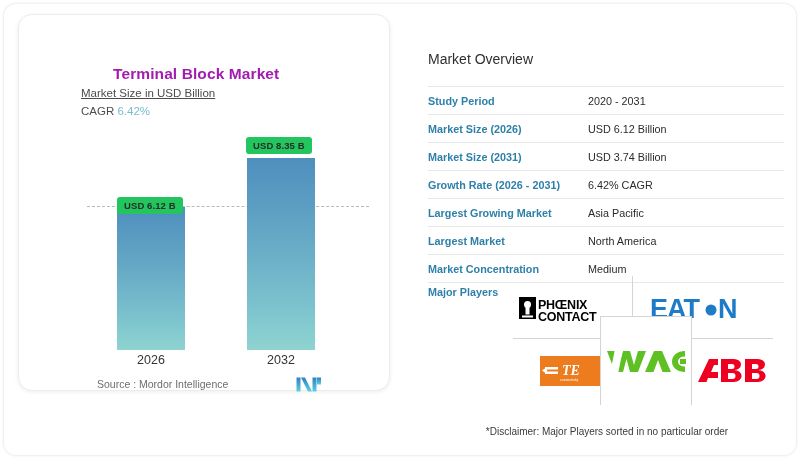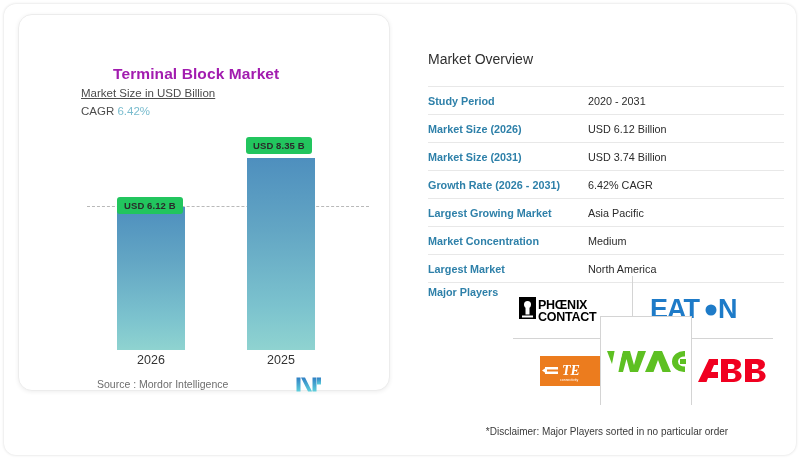--- a/index.html
+++ b/index.html
@@ -137,21 +137,21 @@
     <div class="plot">
       <div class="dash-line"></div>
 
       <div class="bar bar-2026"></div>
       <div class="bar bar-2031"></div>
 
       <div class="chip chip-2026">USD 6.12 B</div>
       <div class="chip chip-2031">USD 8.35 B</div>
 
       <div class="xlabel xlabel-2026">2026</div>
-      <div class="xlabel xlabel-2031">2025</div>
+      <div class="xlabel xlabel-2031">2032</div>
     </div>
 
     <div class="source">Source :  Mordor Intelligence</div>
 
     <svg class="mi-logo" viewBox="0 0 52 34">
       <defs>
         <linearGradient id="mig" x1="0" y1="0" x2="0" y2="1">
           <stop offset="0" stop-color="#2f7fc4"></stop>
           <stop offset="1" stop-color="#5fd0dc"></stop>
         </linearGradient>
@@ -182,26 +182,26 @@
       </div>
       <div class="trow">
         <div class="tkey">Growth Rate (2026 - 2031)</div>
         <div class="tval">6.42% CAGR</div>
       </div>
       <div class="trow">
         <div class="tkey">Largest Growing Market</div>
         <div class="tval">Asia Pacific</div>
       </div>
       <div class="trow">
+        <div class="tkey">Largest Market</div>
+        <div class="tval">North America</div>
+      </div>
+      <div class="trow">
         <div class="tkey">Market Concentration</div>
         <div class="tval">Medium</div>
-      </div>
-      <div class="trow">
-        <div class="tkey">Largest Market</div>
-        <div class="tval">North America</div>
       </div>
     </div>
 
     <div class="players-label">Major Players</div>
 
     <div class="logo-grid">
       <div class="v-div"></div>
       <div class="h-div-l"></div>
       <div class="h-div-r"></div>
       <div class="v-div-b"></div>

